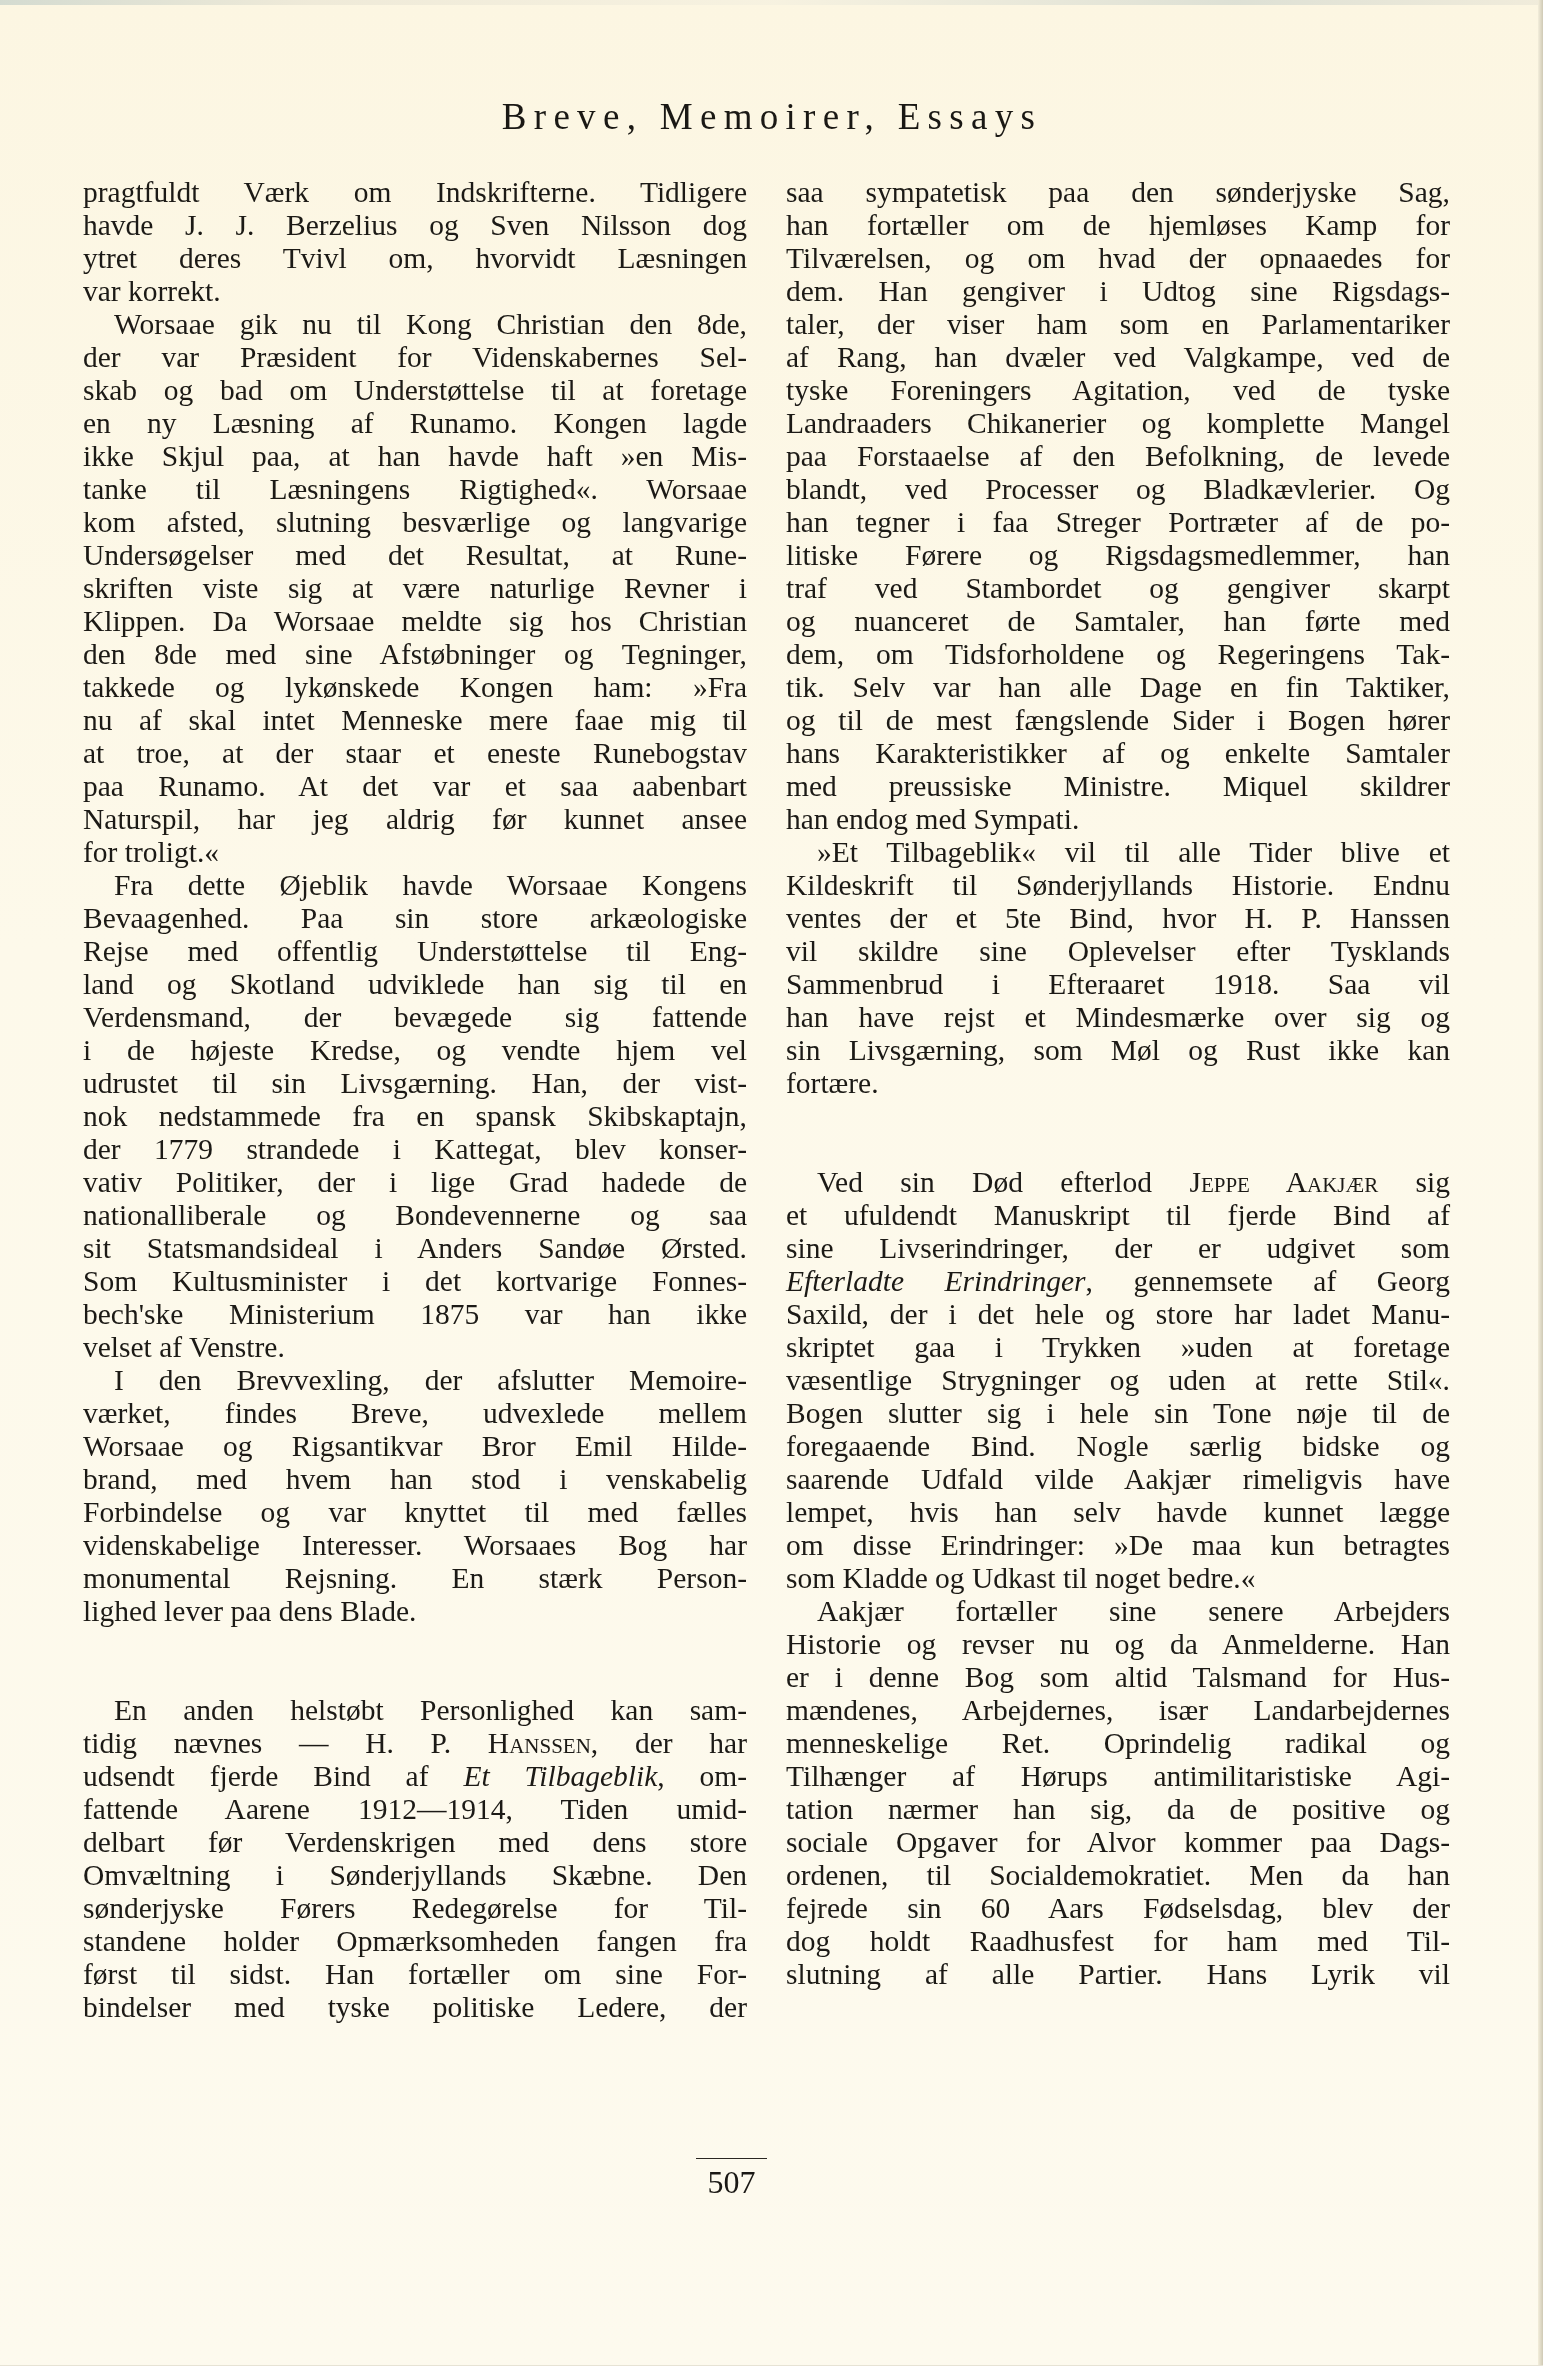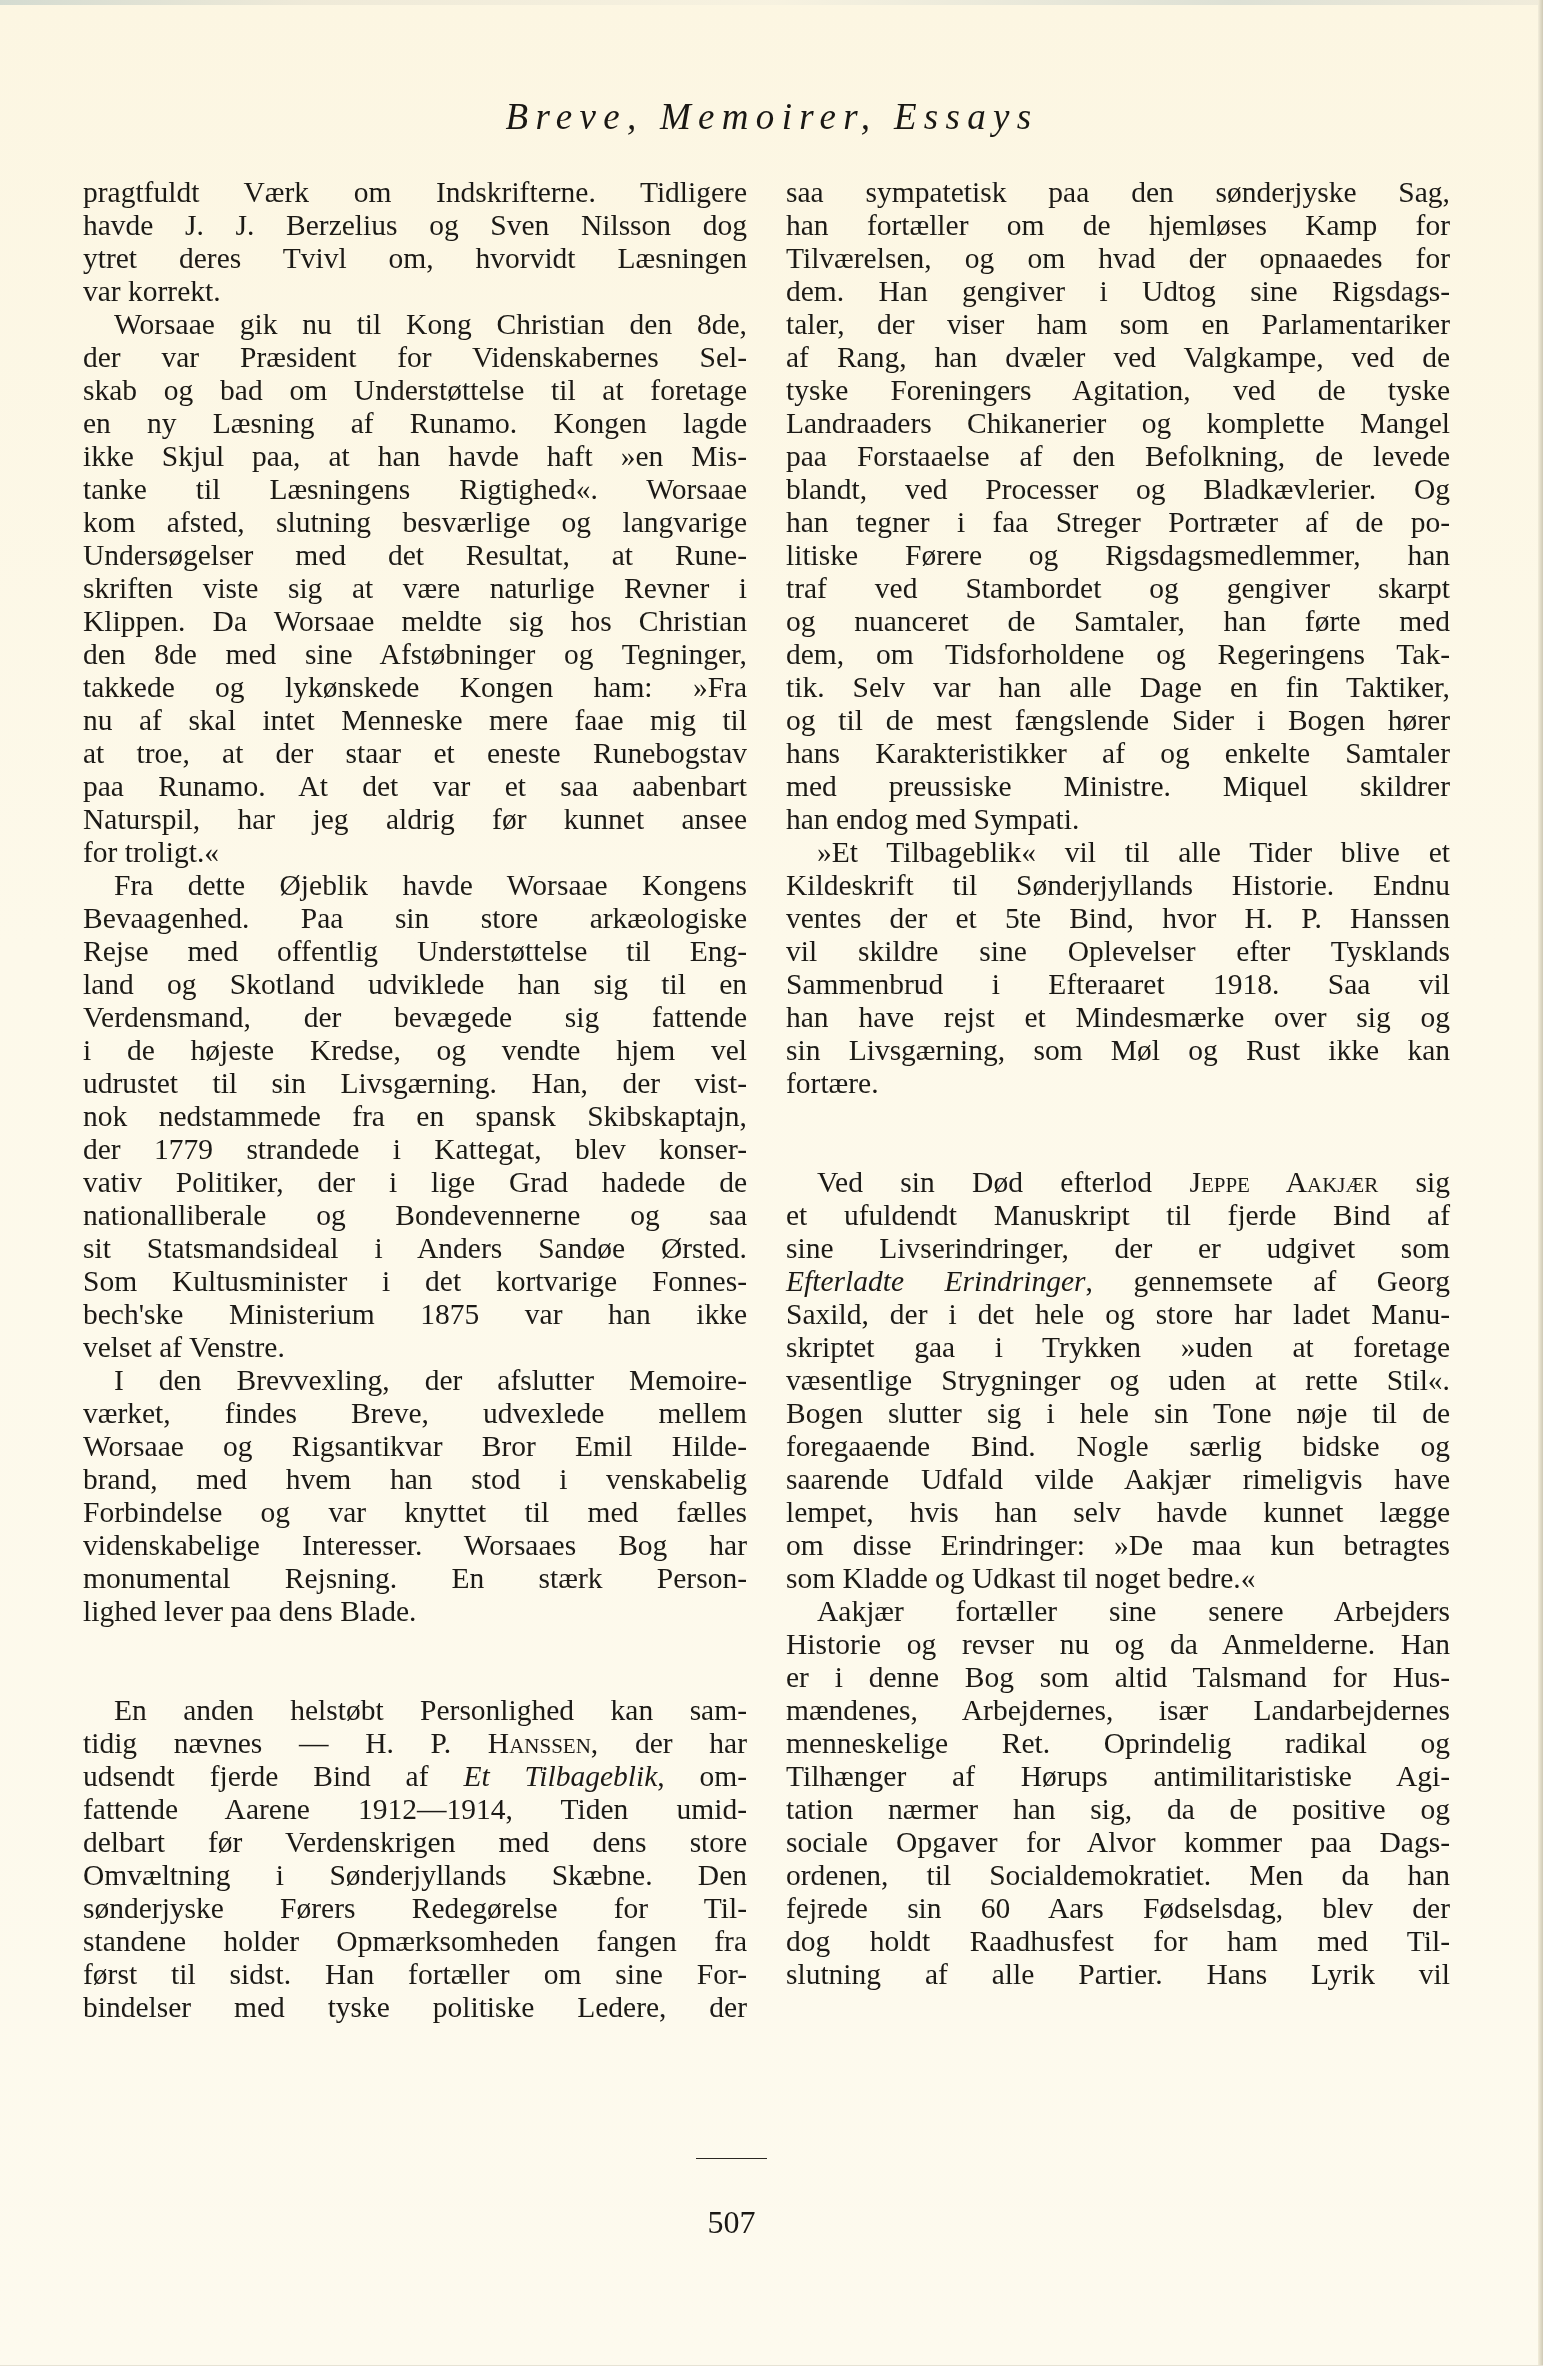--- a/index.html
+++ b/index.html
@@ -34,21 +34,20 @@
     .right-edge {
       position: absolute; right: 0; top: 0; width: 6.5px; height: 2377px;
       background: linear-gradient(90deg, #f3eedb, #c8c2ae);
     }
     .running-head {
       position: absolute;
       left: 0; width: 1544px;
       top: 95px;
       text-align: center;
       font-family: "Liberation Serif", serif;
-      font-style: italic;
       font-size: 37px;
       letter-spacing: 7.3px;
       color: #1a1814;
     }
     .column {
       position: absolute;
       top: 176px;
       width: 664px;
       font-family: "Liberation Serif", serif;
       font-size: 29.5px;
@@ -85,21 +84,20 @@
     }
     .folio {
       position: absolute;
       left: 696px;
       top: 2164px;
       width: 71px;
       text-align: center;
       font-family: "Liberation Serif", serif;
       font-size: 32px;
       color: #1a1814;
-      margin-top: 40px;
     }
   </style>
 </head>
 <body>
 
 <div class="page">
   <div class="top-edge"></div>
   <div class="right-edge"></div>
   <div class="bottom-edge"></div>
 

